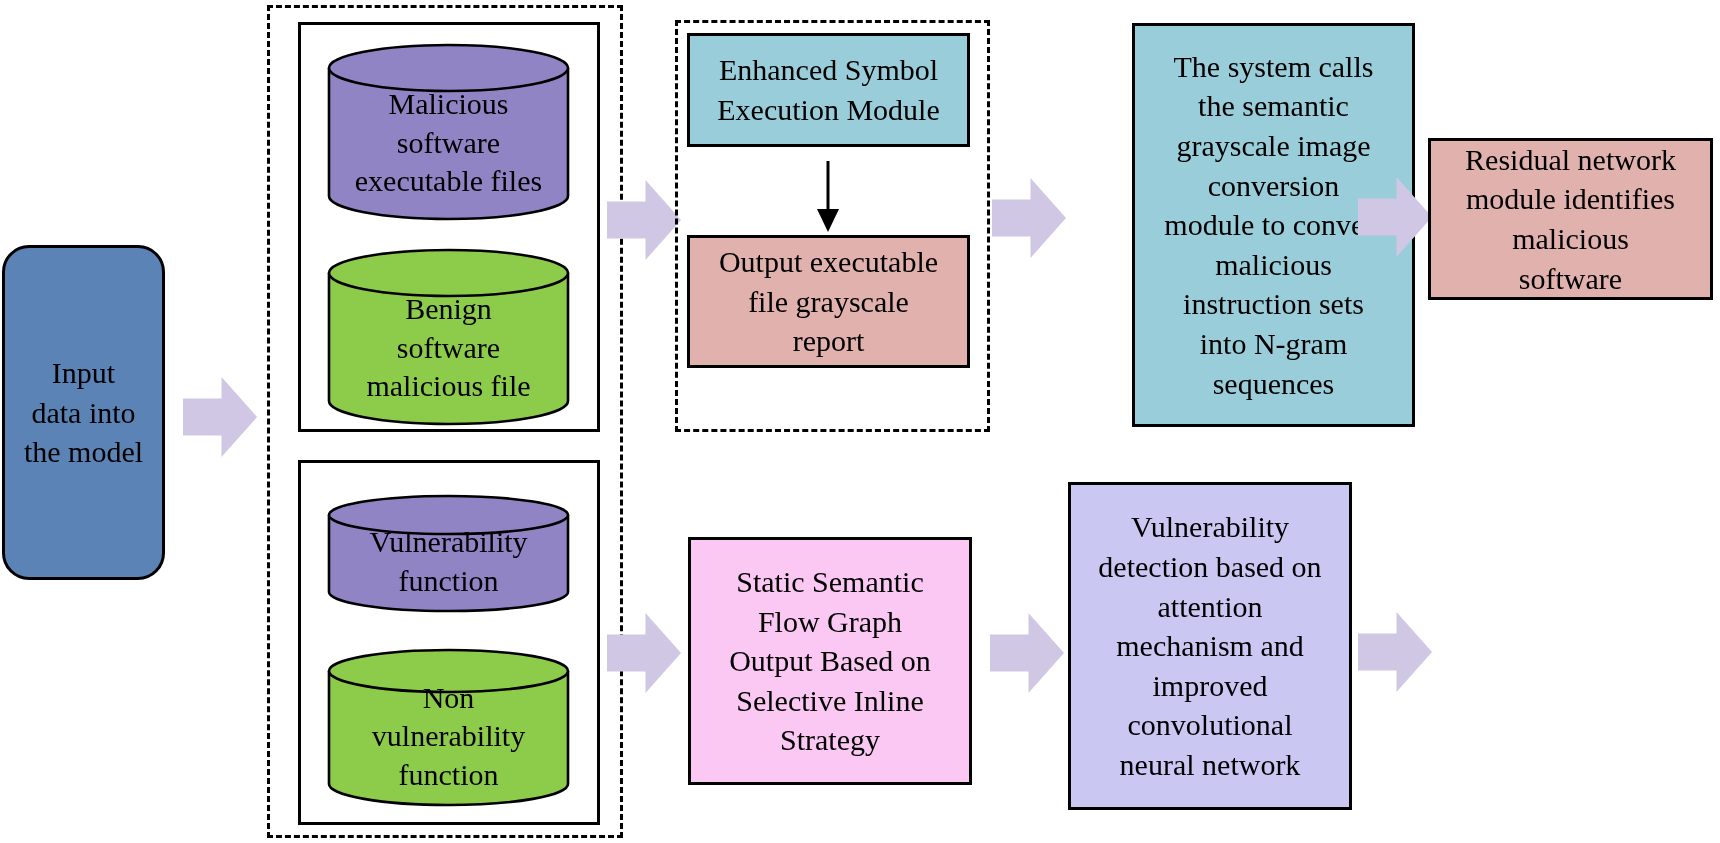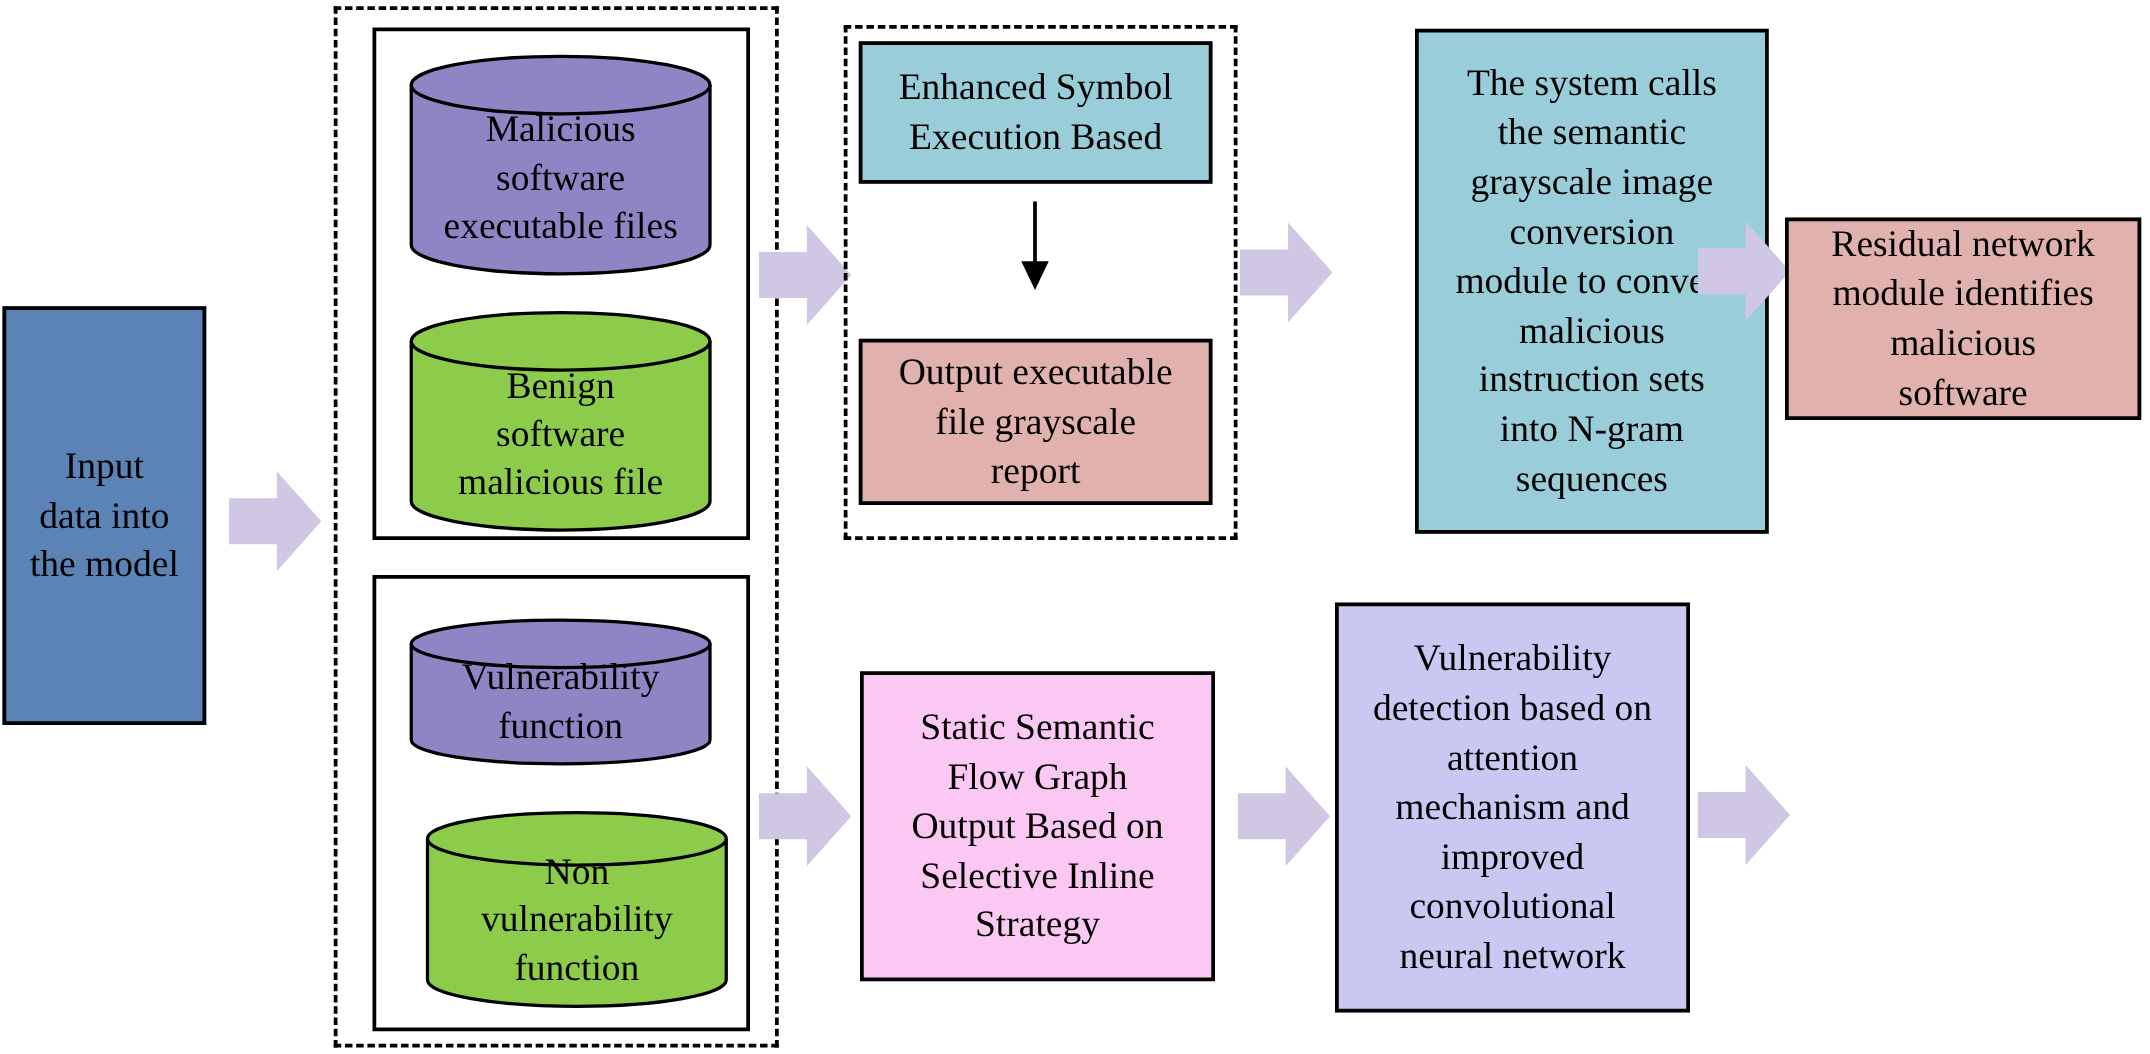--- a/index.html
+++ b/index.html
@@ -42,23 +42,23 @@
     inset: 0;
     padding-top: 22px;
     display: flex;
     align-items: center;
     justify-content: center;
     text-align: center;
     white-space: pre-line;
     font-size: 30px;
     line-height: 1.28;
   }
-  .fill-blue       { background: var(--input-blue, #5b83b6); }
+  .fill-blue       { background: var(--input-blue, #5b83b6); border-radius: 27px; }
   .fill-teal       { background: var(--teal, #99cdd9); }
-  .fill-rose       { background: var(--rose, #e0b1ad); margin-top: 36px; }
+  .fill-rose       { background: var(--rose, #e0b1ad); }
   .fill-pink       { background: var(--pink, #fac8f2); }
   .fill-periwinkle { background: var(--periwinkle, #cac8f3); }
   .fill-green      { background: var(--sample-green, #8ccc4a); }
 </style>
 </head>
 <body>
 
 <div class="stage">
 
   <div class="abs node fill-blue" style="left:2px; top:245px; width:163px; height:335px;">Input
@@ -95,36 +95,36 @@
 
   <div class="abs cylinder" style="left:327px; top:494px; width:243px; height:119px;">
     <svg viewBox="0 0 244 119" preserveAspectRatio="none" aria-hidden="true">
       <path d="M2 21 V 98 A 120 19 0 0 0 242 98 V 21" fill="var(--db-purple)" stroke="#000" stroke-width="2.6" vector-effect="non-scaling-stroke"></path>
       <ellipse cx="122" cy="21" rx="120" ry="19" fill="var(--db-purple)" stroke="#000" stroke-width="2.6" vector-effect="non-scaling-stroke"></ellipse>
     </svg>
     <div class="cyl-label" style="padding-top:16px;">Vulnerability
 function</div>
   </div>
 
-  <div class="abs cylinder" style="left:327px; top:648px; width:243px; height:159px;margin-left:13px;">
+  <div class="abs cylinder" style="left:327px; top:648px; width:243px; height:159px;">
     <svg viewBox="0 0 244 159" preserveAspectRatio="none" aria-hidden="true">
       <path d="M2 23 V 136 A 120 21 0 0 0 242 136 V 23" fill="var(--sample-green)" stroke="#000" stroke-width="2.6" vector-effect="non-scaling-stroke"></path>
       <ellipse cx="122" cy="23" rx="120" ry="21" fill="var(--sample-green)" stroke="#000" stroke-width="2.6" vector-effect="non-scaling-stroke"></ellipse>
     </svg>
     <div class="cyl-label" style="padding-top:18px;">Non
 vulnerability
 function</div>
   </div>
 
   <div class="abs block-arrow" style="left:607px; top:180px; width:74px; height:80px;"></div>
 
   <div class="abs dashed-group" style="left:675px; top:20px; width:315px; height:412px;"></div>
 
   <div class="abs node fill-teal" style="left:687px; top:33px; width:283px; height:114px;">Enhanced Symbol
-Execution Based</div>
+Execution Module</div>
 
   <svg class="abs" style="left:814px; top:161px;" width="28" height="72" viewBox="0 0 28 72" aria-hidden="true">
     <line x1="14" y1="0" x2="14" y2="50" stroke="#000" stroke-width="3"></line>
     <polygon points="3,48 25,48 14,71" fill="#000"></polygon>
   </svg>
 
   <div class="abs node fill-rose" style="left:687px; top:235px; width:283px; height:133px;">Output executable
 file grayscale
 report</div>
 

